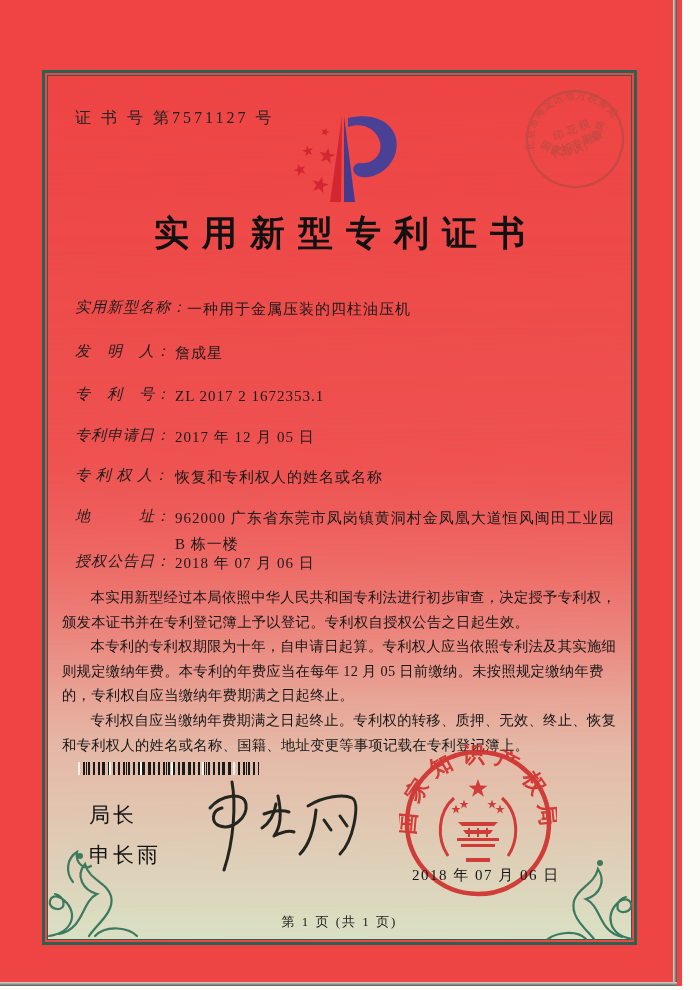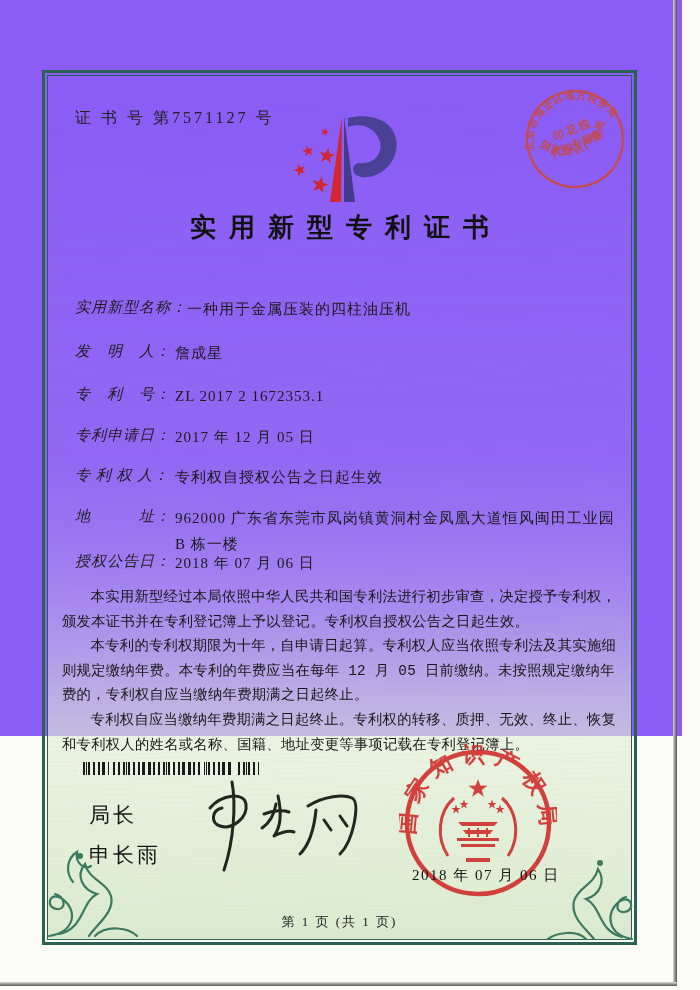--- a/index.html
+++ b/index.html
@@ -1,19 +1,19 @@
 <!DOCTYPE html>
 <html><head>
 <meta charset="utf-8">
 <style>
   * { margin:0; padding:0; box-sizing:border-box; }
   html,body { width:700px; height:990px; background:#fbfbf8; overflow:hidden; }
   body { font-family:"Liberation Serif","DejaVu Serif",serif; color:#1c1c1c; position:relative; }
 
-  .paper { position:absolute; left:0; top:0; width:682px; height:736px; background:#8b5cf6; }
+  .paper { position:absolute; left:0; top:0; width:682px; height:986px; background:#ef4444; }
   .scan-edge-r { position:absolute; left:673px; top:0; width:4px; height:986px;
                  background:linear-gradient(90deg,#d8d8d0,#51514b); }
   .scan-edge-b { position:absolute; left:0; top:982px; width:677px; height:4px;
                  background:linear-gradient(180deg,#d8d8d0,#5a5a52); }
 
   .frame { position:absolute; left:42px; top:70px; width:595px; height:875px;
            border:3px solid #2b6152; }
   .frame-inner { position:absolute; inset:2px; border:1px solid #2b6152; }
 
   .tint { position:absolute; inset:3px; pointer-events:none;
@@ -22,32 +22,32 @@
       repeating-linear-gradient(178deg, rgba(115,162,110,.20) 0 1px, rgba(255,255,255,0) 1px 5px);
     -webkit-mask-image:linear-gradient(180deg, rgba(0,0,0,.18) 0%, rgba(0,0,0,.22) 45%, rgba(0,0,0,.75) 72%, #000 100%);
             mask-image:linear-gradient(180deg, rgba(0,0,0,.18) 0%, rgba(0,0,0,.22) 45%, rgba(0,0,0,.75) 72%, #000 100%);
   }
 
   .cert-no { position:absolute; left:75px; top:108px; font-size:16px; letter-spacing:3px; color:#222; }
 
   .logo { position:absolute; left:284px; top:106px; }
 
   .title { position:absolute; left:42px; top:210px; width:595px; text-align:center;
-           font-size:26px; font-weight:bold; letter-spacing:13px; color:#111; text-indent:13px;}
+           font-size:35px; font-weight:bold; letter-spacing:13px; color:#111; text-indent:13px;}
 
   .fields { position:absolute; left:75px; top:0; width:552px; font-size:15px; }
   .frow { position:absolute; left:0; display:flex; align-items:flex-start; width:552px; }
   .flabel { flex:0 0 100px; letter-spacing:1px; color:#1d1d1d; white-space:nowrap;font-style:italic; }
   .fvalue { letter-spacing:1px; color:#1a1a1a; line-height:26px; margin-top:-2px; }
   .grant-no { position:absolute; left:395px; top:552px; font-size:15px; display:flex; }
   .grant-no .flabel{ flex:0 0 auto; margin-right:6px;}
 
   .bodytext { position:absolute; left:62px; top:585px; width:566px;
               font-size:14.3px; line-height:24.6px; letter-spacing:.3px; color:#161616; }
-  .bodytext p { text-indent:2em;font-family:Liberation Mono, monospace; }
+  .bodytext p { text-indent:2em; }
 
   .barcode { position:absolute; left:78px; top:762px; width:181px; height:13px;
     background-image:
       repeating-linear-gradient(90deg, rgba(252,252,246,.95) 0 2px, transparent 2px 31px),
       repeating-linear-gradient(90deg, #1b1b1b 0 2px, transparent 2px 5px),
       repeating-linear-gradient(90deg, #1b1b1b 0 1px, transparent 1px 8px);
   }
 
   .director { position:absolute; left:89px; top:801px; font-size:21px; letter-spacing:3px; color:#141414; }
   .director .line2 { margin-top:12px; }
@@ -126,21 +126,21 @@
     <div class="frow" style="top:385px">
       <span class="flabel">专　利　号：</span>
       <span class="fvalue">ZL 2017 2 1672353.1</span>
     </div>
     <div class="frow" style="top:426px">
       <span class="flabel">专利申请日：</span>
       <span class="fvalue">2017 年 12 月 05 日</span>
     </div>
     <div class="frow" style="top:466px">
       <span class="flabel">专 利 权 人：</span>
-      <span class="fvalue">专利权自授权公告之日起生效</span>
+      <span class="fvalue">恢复和专利权人的姓名或名称</span>
     </div>
     <div class="frow" style="top:507px">
       <span class="flabel">地　　　址：</span>
       <span class="fvalue" style="max-width:452px">962000 广东省东莞市凤岗镇黄洞村金凤凰大道恒风闽田工业园 B 栋一楼</span>
     </div>
     <div class="frow" style="top:552px">
       <span class="flabel">授权公告日：</span>
       <span class="fvalue">2018 年 07 月 06 日</span>
     </div>
   </div>

